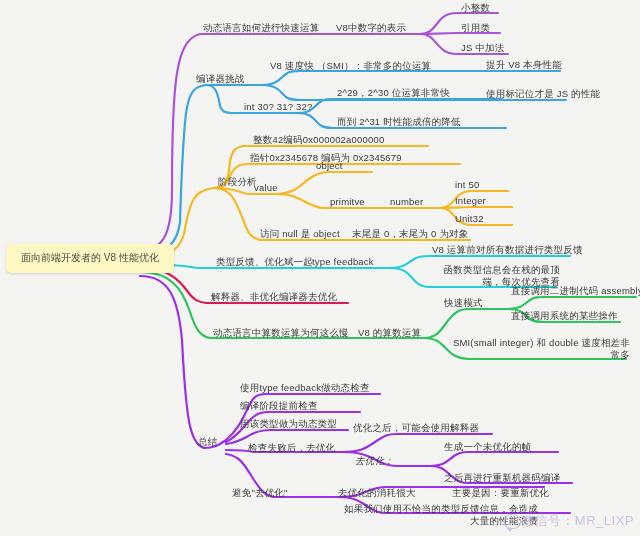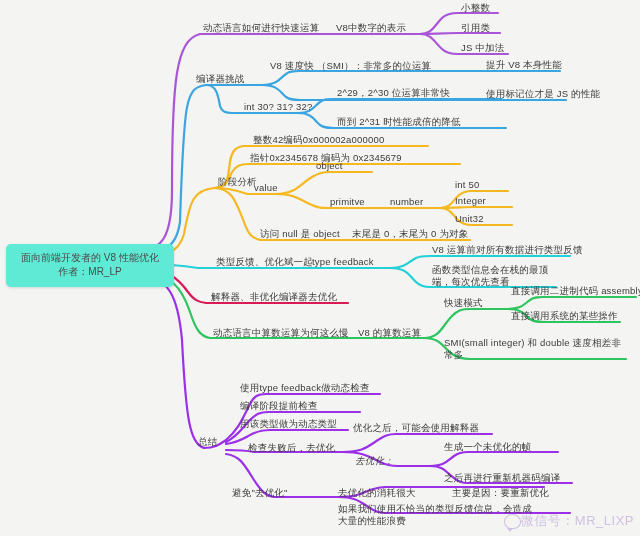--- a/index.html
+++ b/index.html
@@ -29,28 +29,29 @@
     height: 536px;
     pointer-events: none;
   }
   .node {
     position: absolute;
     font-size: 9.5px;
     color: #3b3b3b;
     white-space: nowrap;
     line-height: 11.5px;
     letter-spacing: 0.2px;
+    text-align: right;
   }
   .node.wrap {
     white-space: normal;
     line-height: 12px;
   }
   .root {
     position: absolute;
-    background: #5eead4;
+    background: #fef9c3;
     border-radius: 5px;
     box-shadow: 0 1px 3px rgba(0,0,0,0.13);
     padding: 7px 9px 8px 9px;
     text-align: center;
     font-size: 10px;
     line-height: 14px;
     color: #4a4a4a;
     z-index: 5;
   }
   .root .l1 { white-space: nowrap; }
@@ -204,21 +205,20 @@
         <path d="M458,487 H474"></path>
         <path d="M474,487 H544"></path>
         <path d="M338,497 C356,497 360,502 370,508 C376,512 380,513 386,513"></path>
         <path d="M386,513 H570"></path>
       </g>
     </g>
   </svg>
 
   <div class="root" style="left:6px; top:244px; width:150px;">
     <div class="l1">面向前端开发者的 V8 性能优化</div>
-    <div class="l1">作者：MR_LP</div>
   </div>
 
   <div class="node" style="left:203px; top:22px;">动态语言如何进行快速运算</div>
   <div class="node" style="left:336px; top:22px;">V8中数字的表示</div>
   <div class="node" style="left:461px; top:2px;">小整数</div>
   <div class="node" style="left:461px; top:22px;">引用类</div>
   <div class="node" style="left:461px; top:42px;">JS 中加法</div>
 
   <div class="node" style="left:196px; top:73px;">编译器挑战</div>
   <div class="node" style="left:270px; top:60px;">V8 速度快 （SMI）：非常多的位运算</div>

